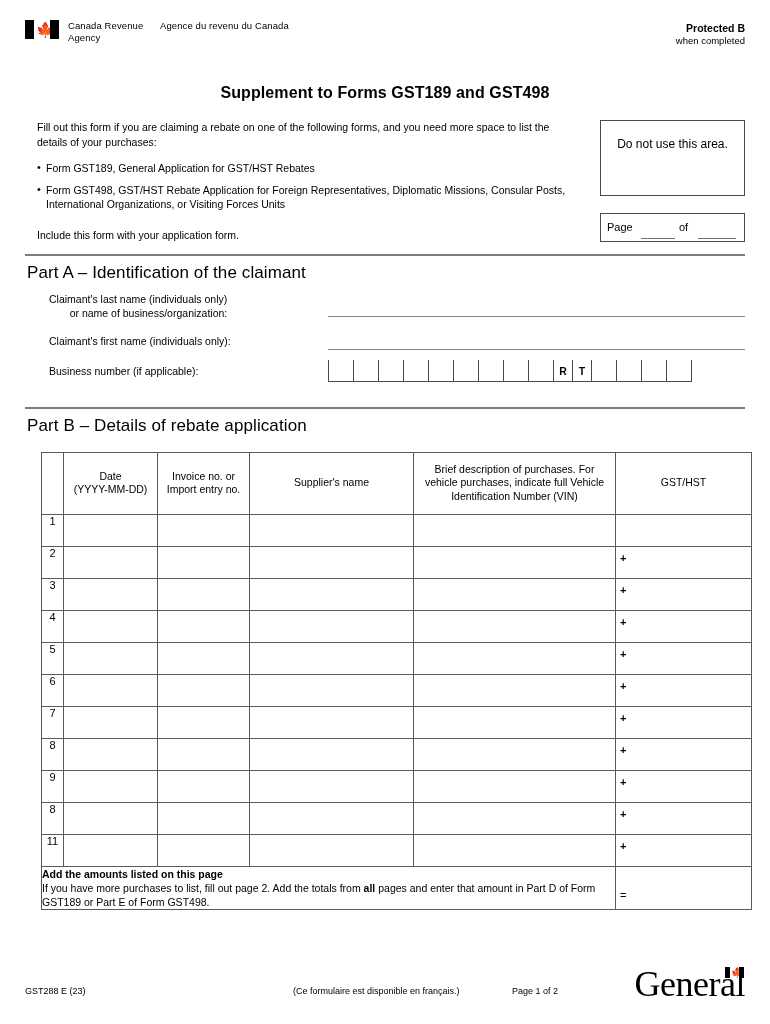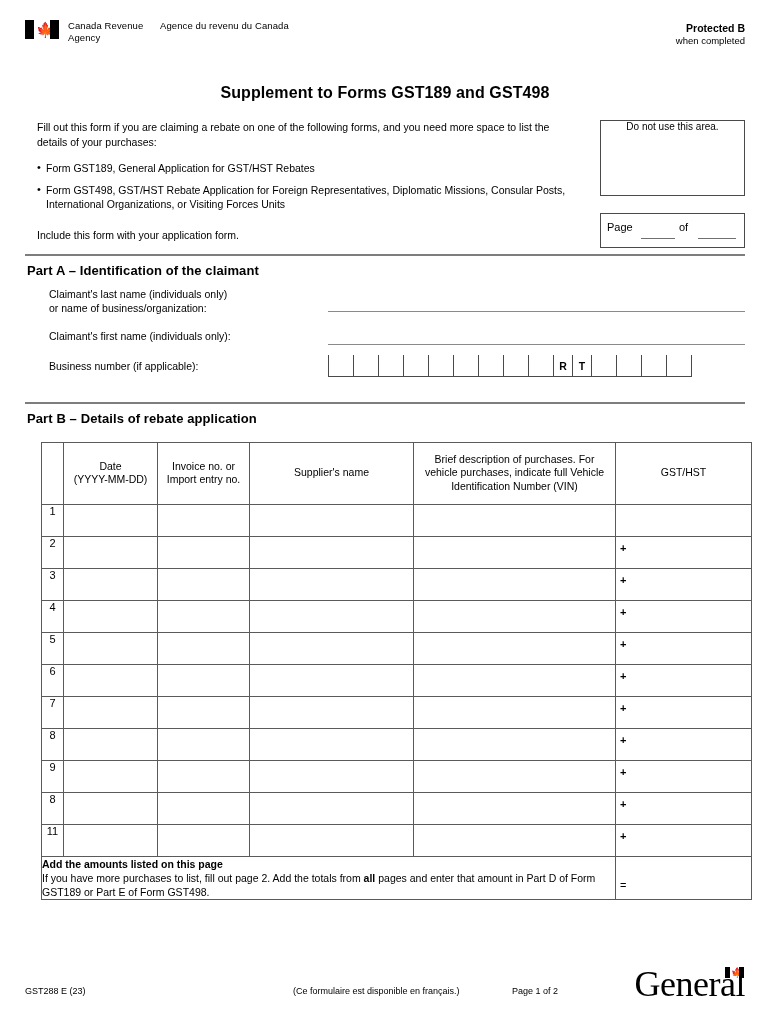--- a/index.html
+++ b/index.html
@@ -131,29 +131,29 @@
 
   .donotuse {
     position: absolute;
     right: 0;
     top: 0;
     width: 145px;
     height: 76px;
     border: 1px solid #4a4a4a;
     box-sizing: border-box;
     text-align: center;
-    font-size: 10px;
-    padding-top: 0;
+    font-size: 12px;
+    padding-top: 16px;
   }
   .pagebox {
     position: absolute;
     right: 0;
     top: 93px;
     width: 145px;
-    height: 35px;
+    height: 29px;
     border: 1px solid #4a4a4a;
     box-sizing: border-box;
     font-size: 11px;
     padding: 6px 8px 0 6px;
     position: absolute;
   }
   .pagebox .lbl-page { position: absolute; left: 6px; top: 7px; }
   .pagebox .lbl-of { position: absolute; left: 78px; top: 7px; }
   .pagebox .ln1 {
     position: absolute; left: 40px; top: 24px; width: 34px;
@@ -163,22 +163,22 @@
     position: absolute; left: 97px; top: 24px; width: 38px;
     border-bottom: 1px solid #707070;
   }
 
   
   .part-rule {
     border-top: 2px solid #7d7d7d;
     margin-top: 10px;
   }
   .part-head {
-    font-size: 13px;
-    font-weight: bold;
+    font-size: 17px;
+    font-weight: normal;
     padding: 7px 0 0 2px;
     letter-spacing: 0.1px;
   }
 
   
   .parta {
     position: relative;
     height: 105px;
     margin-top: 9px;
   }
@@ -398,21 +398,21 @@
       <span class="lbl-of">of</span>
       <span class="ln1"></span>
       <span class="ln2"></span>
     </div>
   </div>
 
   <div class="part-rule"></div>
   <div class="part-head">Part A – Identification of the claimant</div>
 
   <div class="parta">
-    <div class="fld-label" style="top:0;">
+    <div class="fld-label" style="top:0;text-align:right;">
       <div>Claimant's last name (individuals only)</div>
       <div>or name of business/organization:</div>
     </div>
     <div class="fld-line" style="top:24px;"></div>
 
     <div class="fld-label" style="top:42px;">Claimant's first name (individuals only):</div>
     <div class="fld-line" style="top:57px;"></div>
 
     <div class="fld-label" style="top:72px;">Business number (if applicable):</div>
     <div class="bn-wrap" style="top:68px;">

